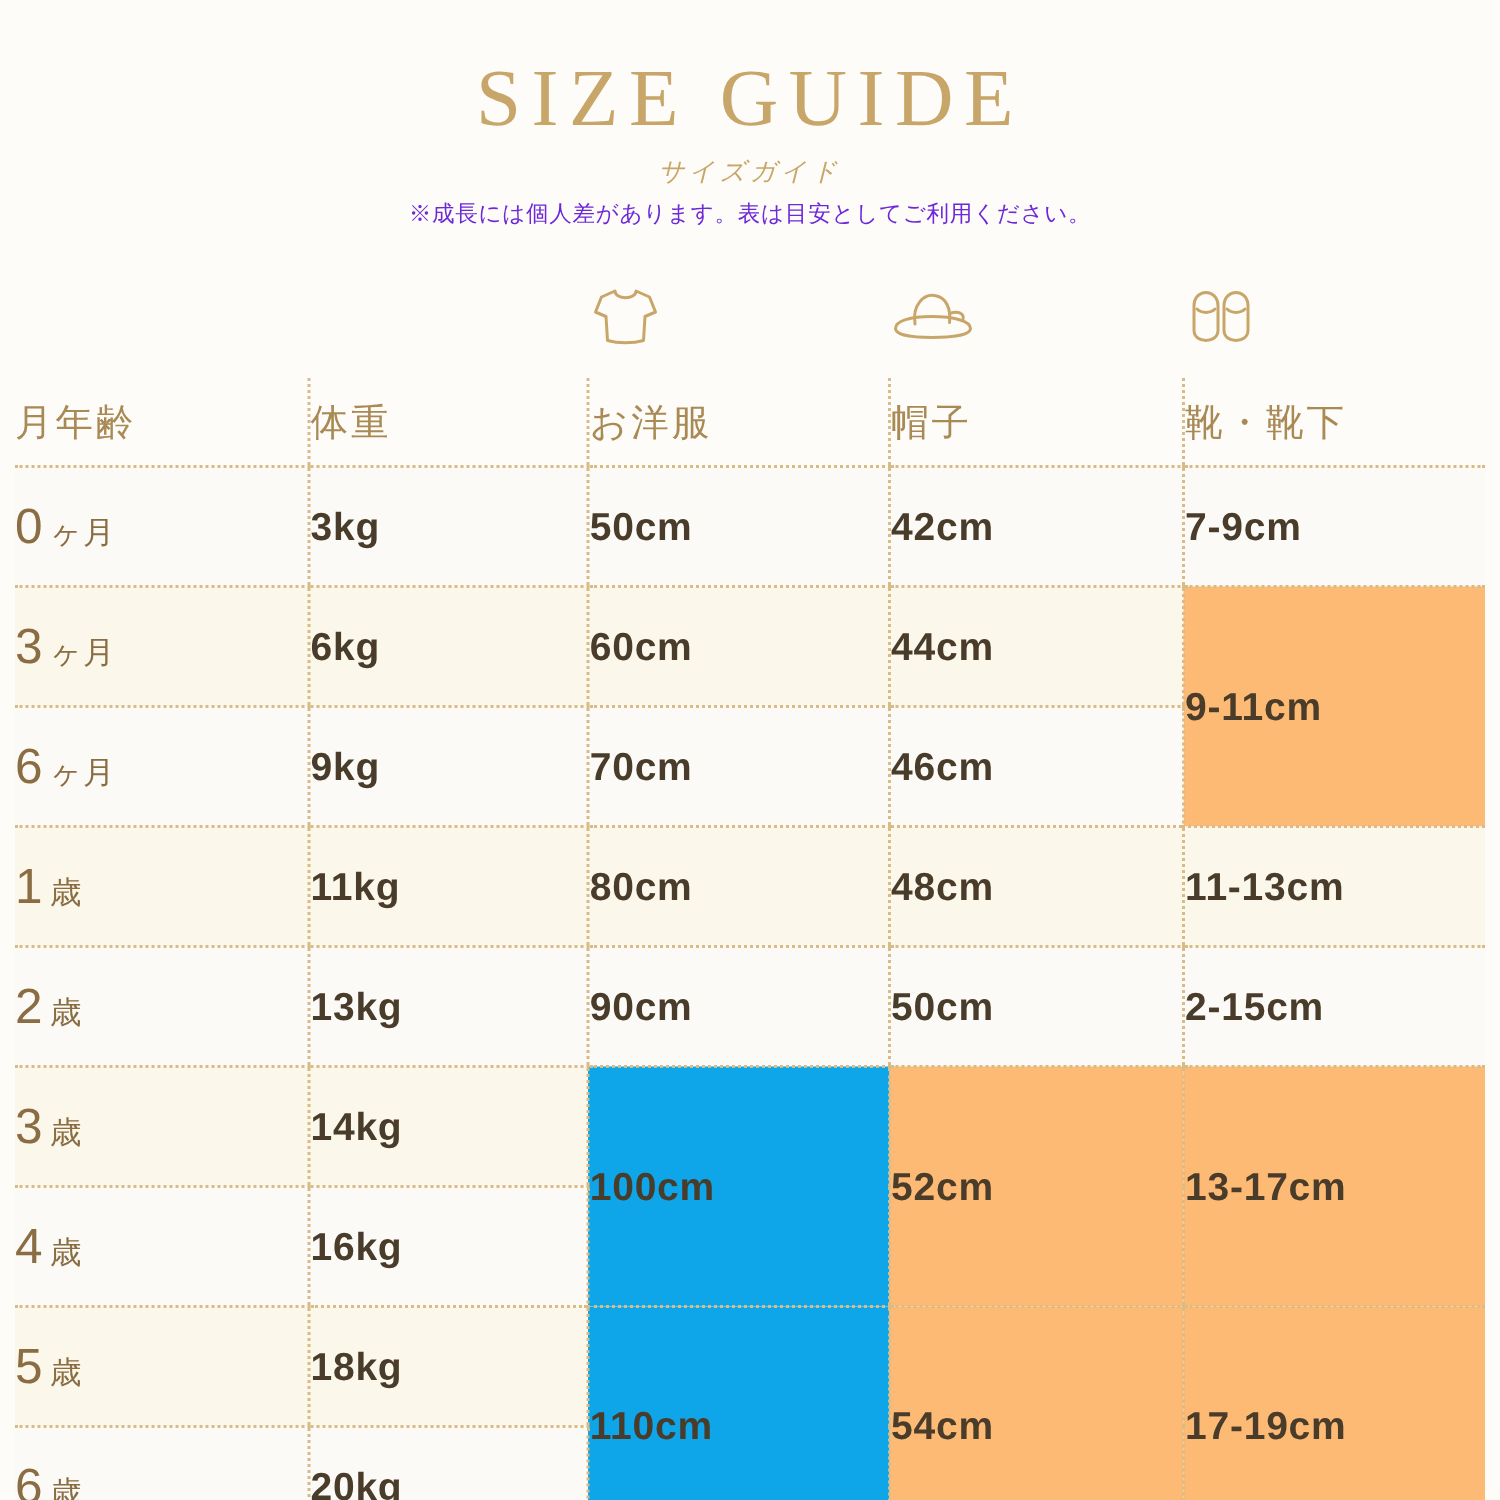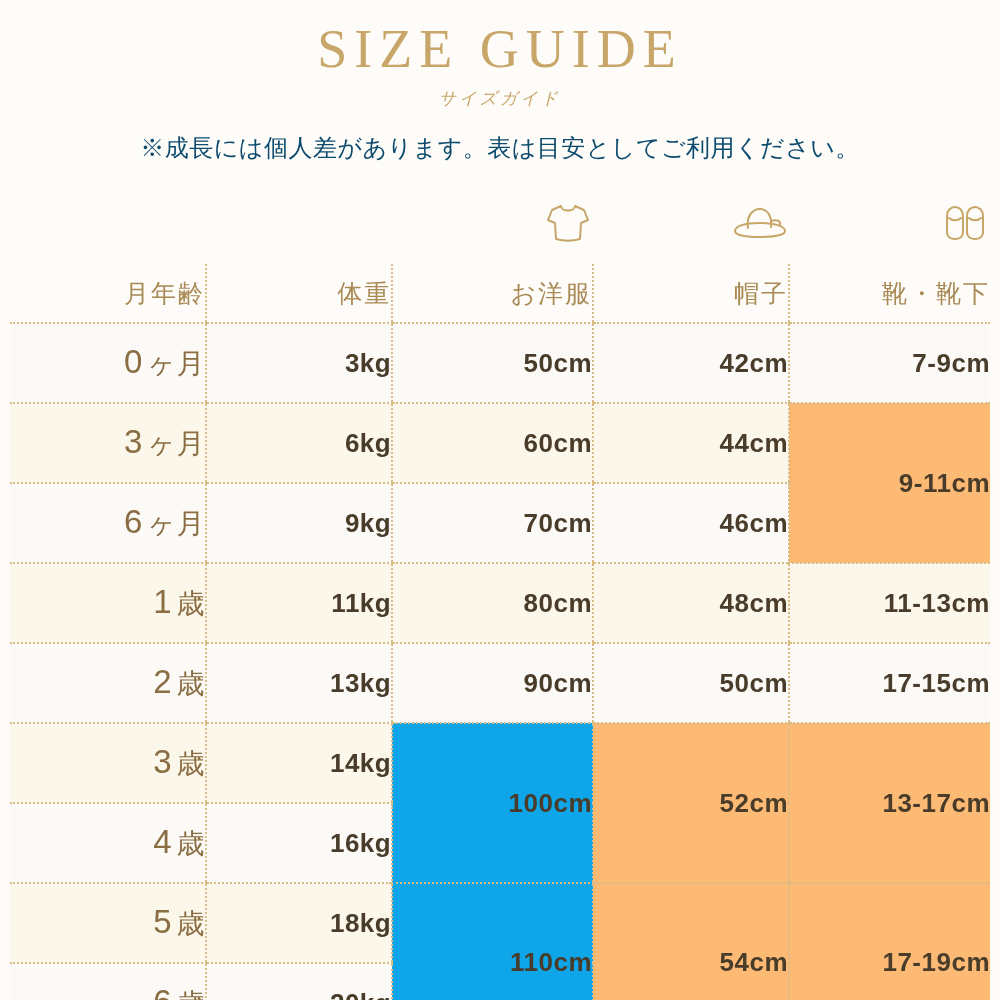--- a/index.html
+++ b/index.html
@@ -17,42 +17,42 @@
   .page {
     position: relative;
     width: 1000px;
     height: 1000px;
     box-sizing: border-box;
   }
 
   
   .header {
     text-align: center;
-    padding-top: 20px;
+    padding-top: 36px;
   }
   .title {
     font-family: "Liberation Serif", serif;
     font-size: 54px;
     letter-spacing: 7px;
     color: #c8a669;
     font-weight: 400;
     line-height: 1.1;
     margin: 0;
   }
   .subtitle {
     font-size: 17px;
     letter-spacing: 3px;
     color: #c8a669;
     margin-top: 8px;
     font-style: italic;
   }
   .note {
-    font-size: 24px;
-    color: #0c4a6e;
-    margin-top: 22px;
+    font-size: 15px;
+    color: #6d28d9;
+    margin-top: 7px;
     letter-spacing: 0.5px;
   }
 
   
   .table-wrap {
     margin: 22px auto 0 auto;
     width: 980px;
   }
   table.size-table {
     border-collapse: collapse;
@@ -61,21 +61,21 @@
   }
   table.size-table col.c-age    { width: 20.0%; }
   table.size-table col.c-weight { width: 19.0%; }
   table.size-table col.c-cloth  { width: 20.5%; }
   table.size-table col.c-hat    { width: 20.0%; }
   table.size-table col.c-shoe   { width: 20.5%; }
 
   table.size-table td {
     border-left: 2px dotted #d9bb86;
     border-bottom: 2px dotted #d9bb86;
-    text-align: right;
+    text-align: left;
     vertical-align: middle;
     padding: 0;
     height: 78px;
     font-size: 26px;
     color: #4a3c2a;
     letter-spacing: 0.5px;
   }
   table.size-table td.first-col { border-left: none; }
   table.size-table tr.head-row td {
     border-bottom: 2px dotted #d9bb86;
@@ -104,21 +104,21 @@
     letter-spacing: 2px;
     font-weight: 400;
   }
 
   .age-num {
     font-size: 33px;
     color: #8a6d42;
     letter-spacing: 0;
   }
   .age-unit {
-    font-size: 28px;
+    font-size: 21px;
     color: #8a6d42;
     margin-left: 5px;
   }
 
   
   .row-a { background: #fbf7ea; }
   .row-b { background: #fbfaf6; }
 
   .band-a { background: #0ea5e9; }
   .band-b { background: #fdba74; }
@@ -229,21 +229,21 @@
           <td><span class="cell-val">11-13cm</span></td>
         </tr>
 
         <tr class="row-b">
           <td class="first-col">
             <span class="age-num">2</span><span class="age-unit">歳</span>
           </td>
           <td><span class="cell-val">13kg</span></td>
           <td><span class="cell-val">90cm</span></td>
           <td><span class="cell-val">50cm</span></td>
-          <td><span class="cell-val">17-15cm</span></td>
+          <td><span class="cell-val">2-15cm</span></td>
         </tr>
 
         <tr class="row-a">
           <td class="first-col">
             <span class="age-num">3</span><span class="age-unit">歳</span>
           </td>
           <td><span class="cell-val">14kg</span></td>
           <td rowspan="2" class="band-a"><span class="cell-val">100cm</span></td>
           <td rowspan="2" class="band-b"><span class="cell-val">52cm</span></td>
           <td rowspan="2" class="band-b"><span class="cell-val">13-17cm</span></td>

